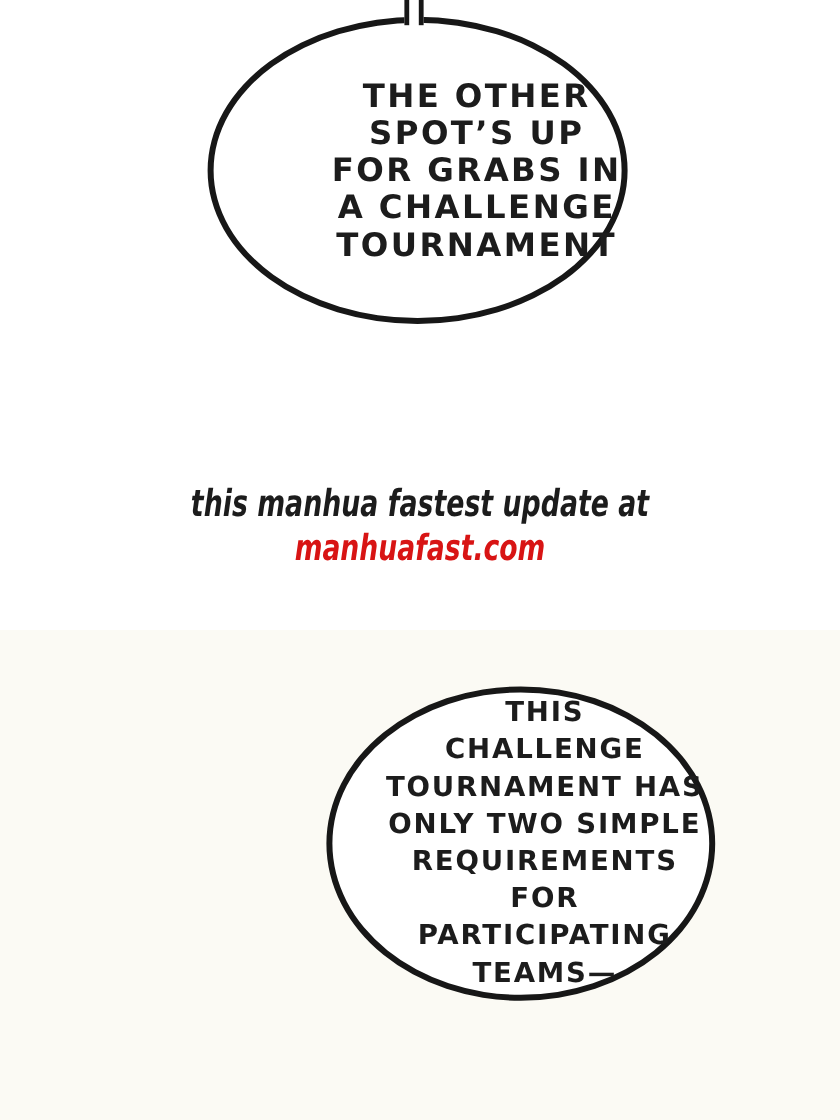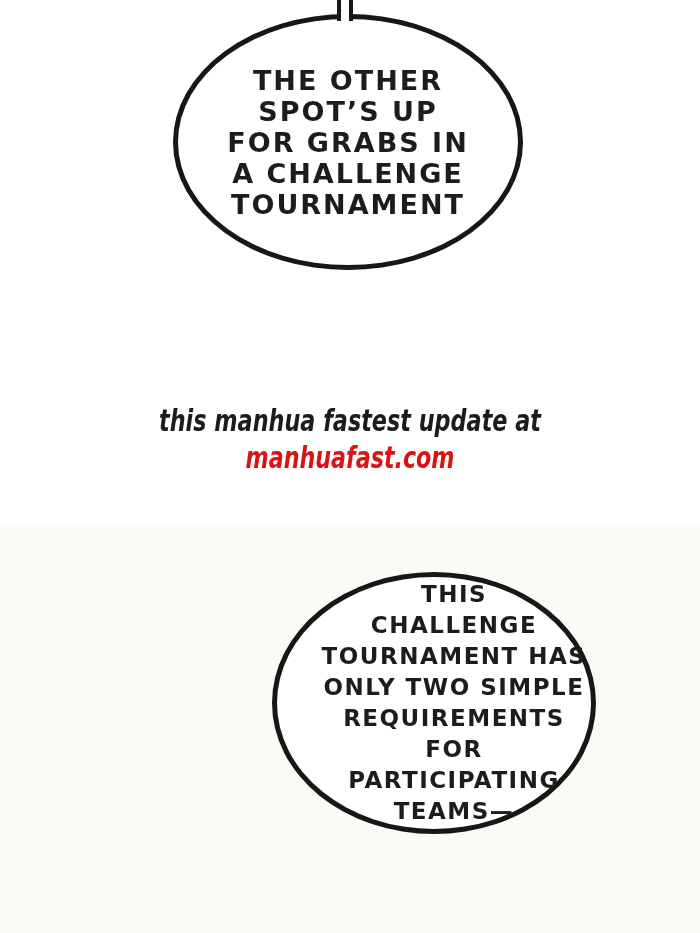--- a/index.html
+++ b/index.html
@@ -26,21 +26,21 @@
     width: 700px; height: 408px;
     background: var(--panel-bottom-bg);
   }
   .bubble {
     position: absolute;
     background: #ffffff;
     border: 5px solid var(--bubble-border);
     border-radius: 50%;
     display: flex;
     align-items: center;
-    justify-content: center;
+    justify-content: flex-end;
     text-align: center;
   }
   .bubble-top {
     left: 173px; top: 14px;
     width: 350px; height: 256px;
   }
   .bubble-bottom {
     left: 272px; top: 572px;
     width: 324px; height: 262px;
   }

